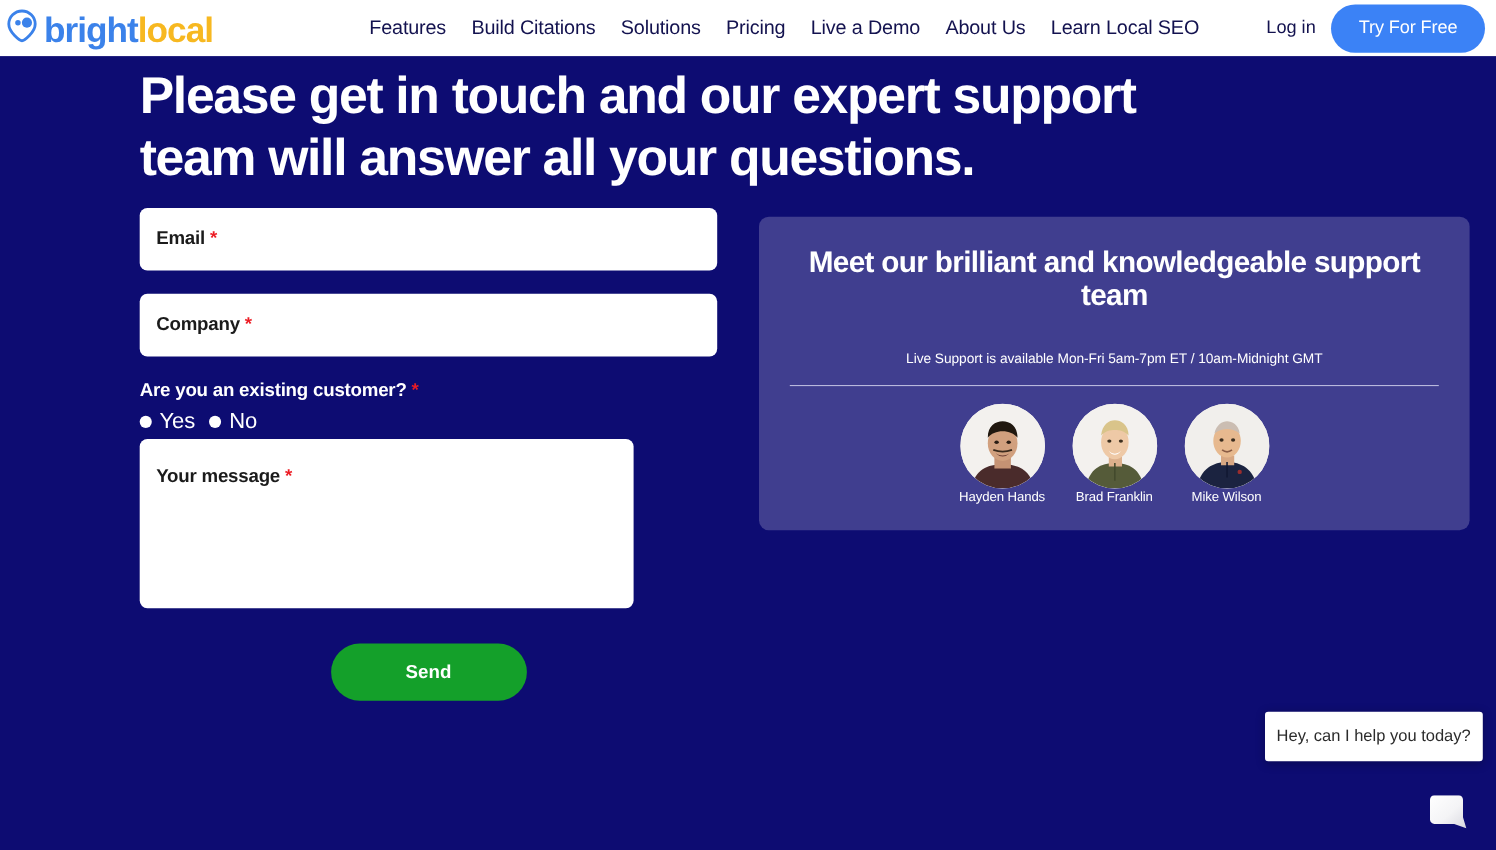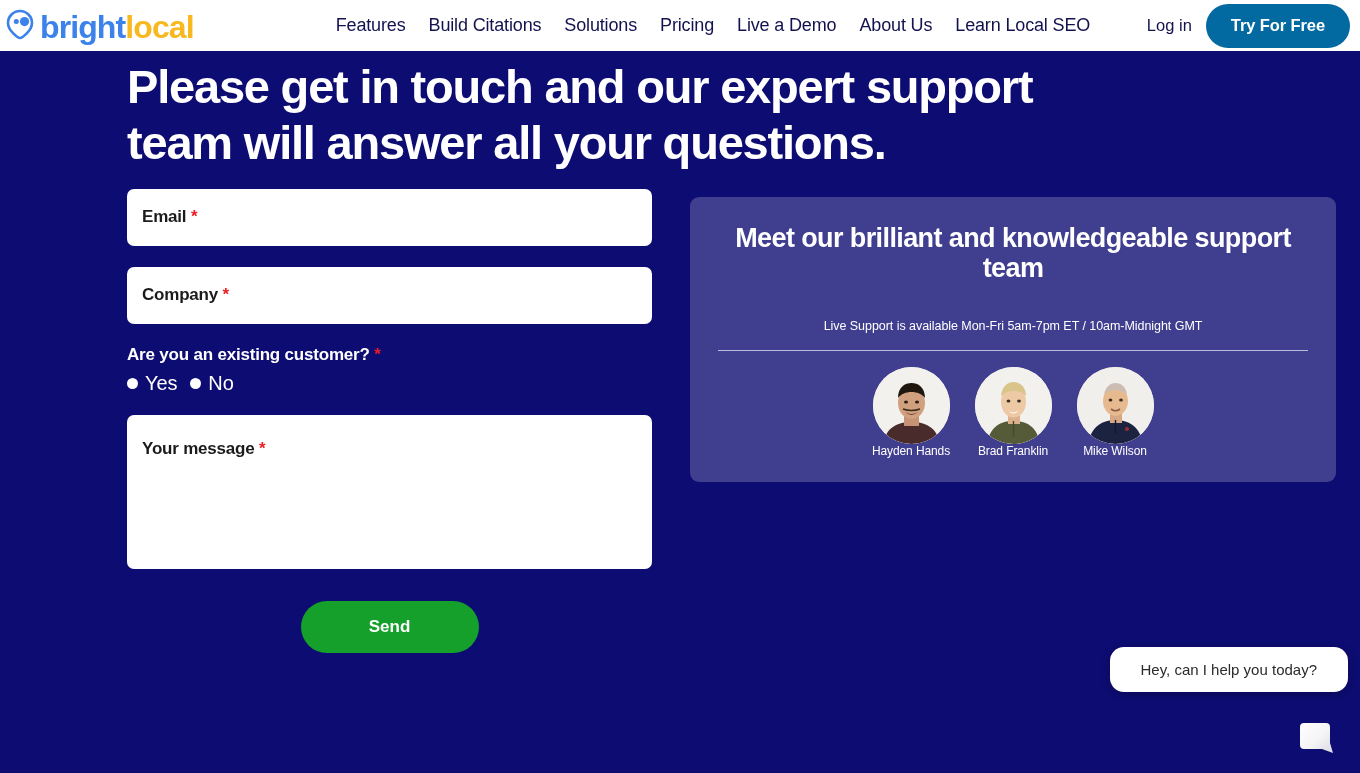--- a/index.html
+++ b/index.html
@@ -72,24 +72,24 @@
     gap: 14px;
   }
   .login-link {
     font-size: 16.5px;
     font-weight: 500;
     color: #13124f;
     cursor: pointer;
     white-space: nowrap;
   }
   .try-btn {
-    background: #0369a1;
+    background: #3b82f6;
     color: #ffffff;
     font-size: 16.5px;
-    font-weight: 700;
+    font-weight: 400;
     border: none;
     border-radius: 24px;
     padding: 12px 25px 13px;
     cursor: pointer;
     font-family: inherit;
     letter-spacing: -0.1px;
     white-space: nowrap;
   }
 
   
@@ -157,26 +157,26 @@
     flex: 0 0 11px;
   }
   .radio-label {
     font-size: 20px;
     color: #ffffff;
     font-weight: 400;
     letter-spacing: -0.1px;
   }
 
   .textarea-field {
-    width: 525px;
+    width: 449px;
     height: 154px;
     background: #ffffff;
     border-radius: 7px;
     position: relative;
-    margin-top: 20px;
+    margin-top: 4px;
     cursor: text;
     text-decoration: underline;
   }
   .textarea-field .field-label { top: 24px; }
 
   .submit-wrap {
     display: flex;
     justify-content: center;
     width: 525px;
     margin-top: 32px;
@@ -260,22 +260,22 @@
   }
 
   
   .chat-bubble {
     position: absolute;
     right: 12px;
     bottom: 81px;
     background: #ffffff;
     color: #2b2b2b;
     font-size: 15px;
-    border-radius: 14px;
-    padding: 14px 31px;
+    border-radius: 3px;
+    padding: 14px 11px;
     box-shadow: 0 2px 9px rgba(0,0,0,0.25);
     white-space: nowrap;
     cursor: pointer;
   }
   .chat-launcher {
     position: absolute;
     right: 26px;
     bottom: 13px;
     width: 34px;
     height: 37px;

